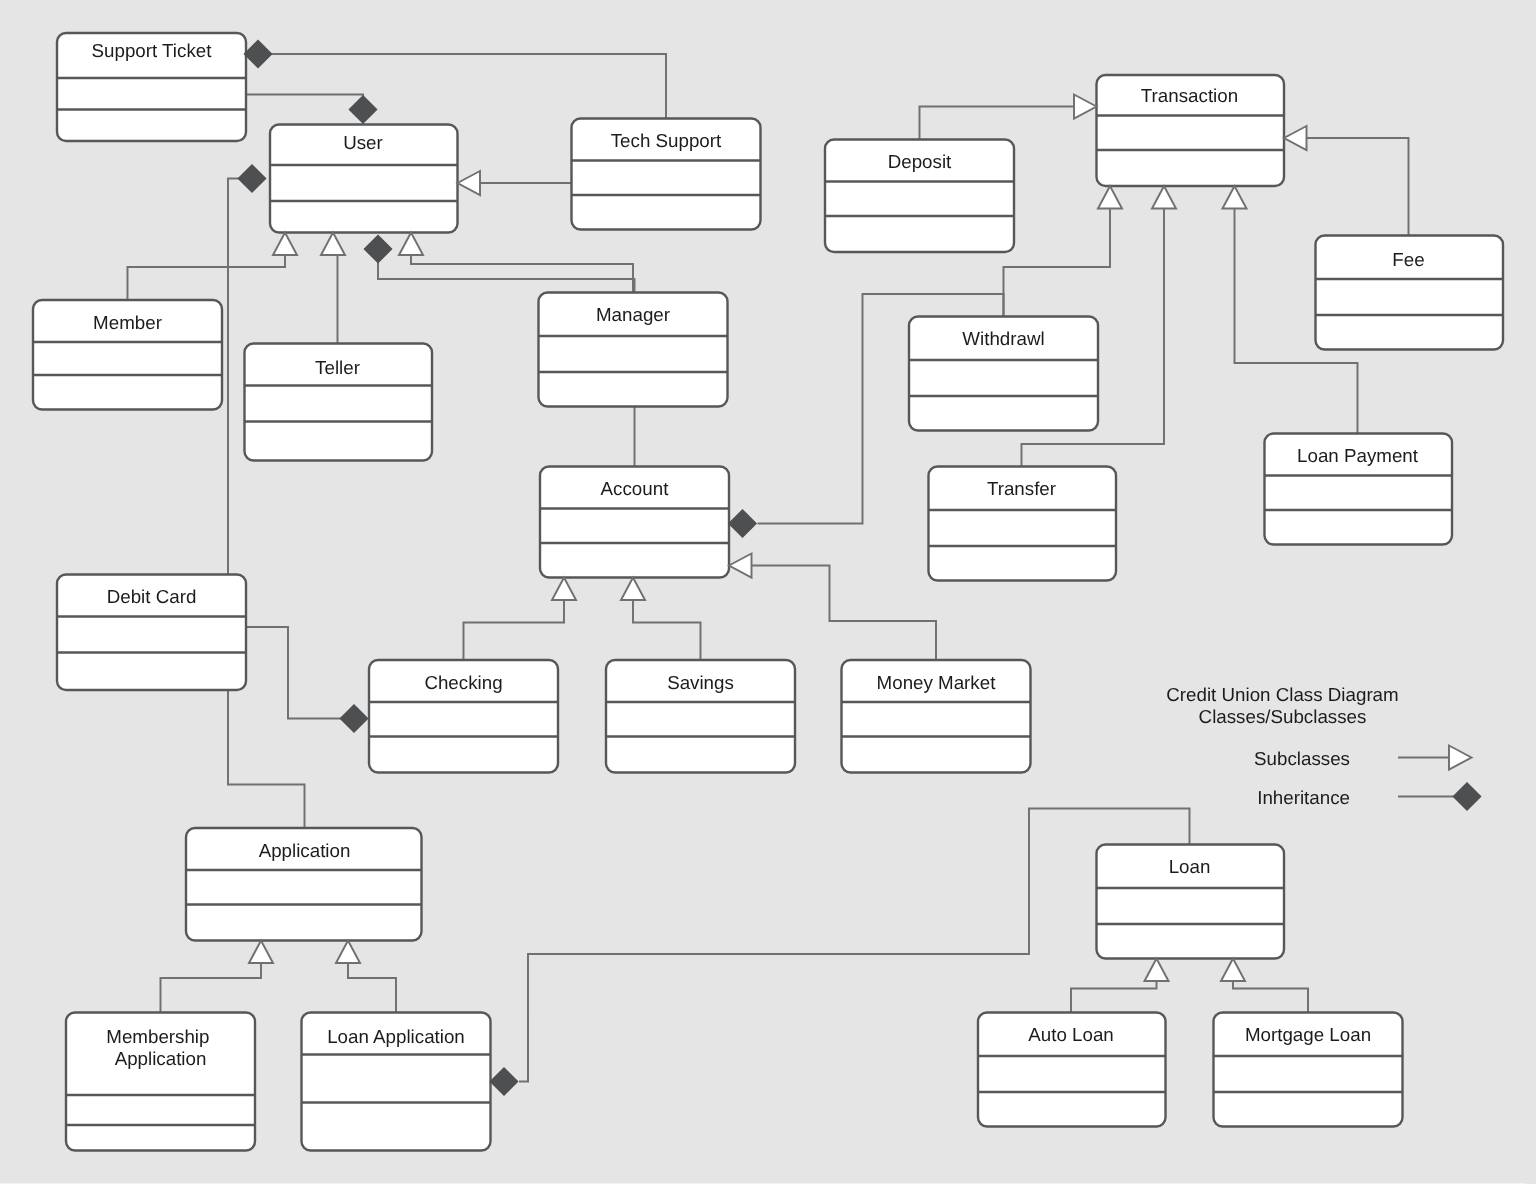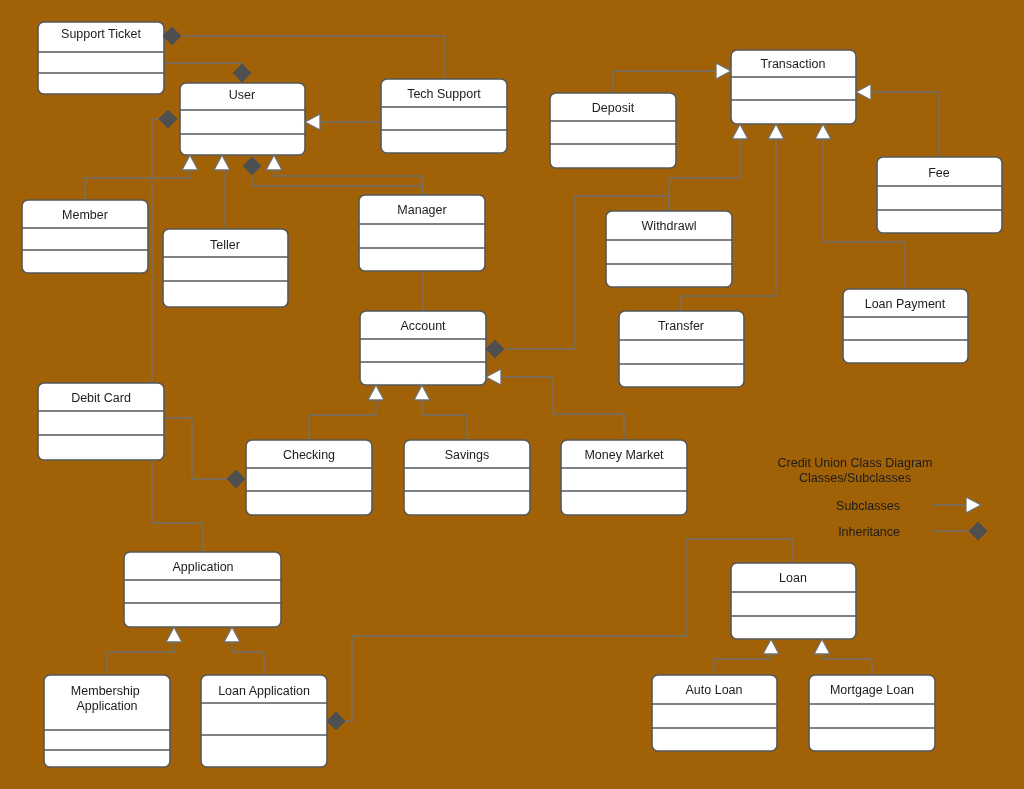--- a/index.html
+++ b/index.html
@@ -1,18 +1,18 @@
 <!DOCTYPE html>
 <html><head>
 <meta charset="utf-8">
 <style>
   html,body{margin:0;padding:0;background:#ffffff;}
   body{width:1024px;height:789px;overflow:hidden;
        font-family:"Liberation Sans", sans-serif;}
-  #canvas{position:relative;width:1024px;height:789px;background:#a16207;}
+  #canvas{position:relative;width:1024px;height:789px;background:#e5e5e5;}
   svg{position:absolute;left:0;top:0;width:1024px;height:789px;}
   .cls-box{fill:#ffffff;stroke:#555759;stroke-width:1.6;}
   .cls-div{stroke:#555759;stroke-width:1.6;}
   .edge{fill:none;stroke:#707070;stroke-width:1.3;}
   .tri{fill:#ffffff;stroke:#707070;stroke-width:1.3;}
   .dia{fill:#4d4f50;stroke:#4d4f50;stroke-width:1;}
   .cls-title{font-family:"Liberation Sans", sans-serif;font-size:12.5px;
              fill:#1c1c1c;text-anchor:middle;}
   .legend-title{font-family:"Liberation Sans", sans-serif;font-size:12.5px;
              fill:#1c1c1c;text-anchor:middle;}

